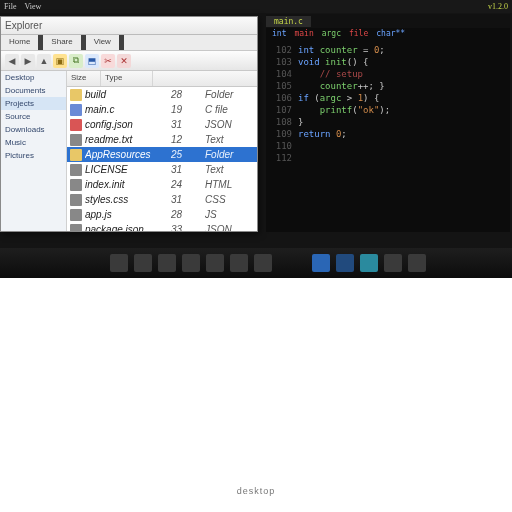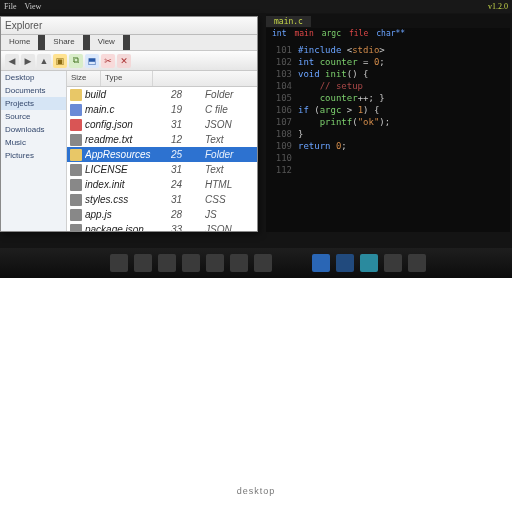--- a/index.html
+++ b/index.html
@@ -5,21 +5,21 @@
   * { margin:0; padding:0; box-sizing:border-box; }
   html,body { width:512px; height:512px; font-family:"Segoe UI",Tahoma,sans-serif; font-size:10px; overflow:hidden; background:#fff; }
   .desktop-area { width:512px; height:278px; background:#141414; position:relative; }
   .topbar { position:absolute; top:0; left:0; right:0; height:13px; background:#181818; color:#ccc; display:flex; align-items:center; padding:0 4px; font-size:8px; gap:8px;font-family:Liberation Serif, serif; }
   .topbar .grow { flex:1; }
   .topbar .right { color:#c7d84a; }
   
   .explorer { position:absolute; top:16px; left:0; width:258px; height:216px; background:#f4f4f4; border:1px solid #8a8a8a; box-shadow:2px 2px 6px rgba(0,0,0,.5); display:flex; flex-direction:column; }
   .ex-title { height:18px; background:linear-gradient(#fafafa,#e9e9e9); border-bottom:1px solid #bbb; display:flex; align-items:center; padding:0 4px; font-size:10px; color:#555; gap:6px; }
   .ex-tabs { height:16px; display:flex; background:#ececec; border-bottom:1px solid #c8c8c8; font-size:8px; color:#444; }
-  .ex-tab { padding:2px 8px; border-right:7px solid #404040; }
+  .ex-tab { padding:2px 8px; border-right:5px solid #404040; }
   .ex-toolbar { height:20px; background:linear-gradient(#fdfdfd,#e6e6e6); border-bottom:1px solid #c8c8c8; display:flex; align-items:center; padding:0 4px; gap:2px; }
   .tb-icon { width:14px; height:14px; border-radius:2px; display:flex; align-items:center; justify-content:center; font-size:9px; cursor:pointer; }
   .ex-body { flex:1; display:flex; overflow:hidden; background:#fff; }
   .navpane { width:66px; background:#f0f3f7; border-right:1px solid #d0d0d0; font-size:8px; color:#33476c; }
   .navpane .nav-item { padding:2px 4px; white-space:nowrap; overflow:hidden; cursor:pointer; }
   .navpane .nav-item.active { background:#d6e5f5; }
   .filelist { flex:1; display:flex; flex-direction:column; }
   .listhdr { height:16px; display:flex; background:linear-gradient(#f8f8f8,#e9e9e9); border-bottom:1px solid #c9c9c9; font-size:8px; color:#444; }
   .listhdr .col { padding:2px 4px; border-right:1px solid #d6d6d6; }
   .col-name { flex:1; }
@@ -170,24 +170,20 @@
     </div>
     <div class="ed-info">
       <span class="kw1">int</span>
       <span class="kw2">main</span>
       <span class="kw3">argc</span>
       <span class="kw2">file</span>
       <span class="kw1">char**</span>
     </div>
     <div class="codearea" id="codearea">
         <div class="ln">
-          <div class="gut">101</div>
-          <div class="code"><span class="c-kw">#include</span><span class="c-p"> &lt;</span><span class="c-str">stdio</span><span class="c-p">&gt;</span></div>
-        </div>
-        <div class="ln">
           <div class="gut">102</div>
           <div class="code"><span class="c-kw">int </span><span class="c-id">counter</span><span class="c-p"> = </span><span class="c-str">0</span><span class="c-p">;</span></div>
         </div>
         <div class="ln">
           <div class="gut">103</div>
           <div class="code"><span class="c-kw">void </span><span class="c-id">init</span><span class="c-p">() {</span></div>
         </div>
         <div class="ln">
           <div class="gut">104</div>
           <div class="code"><span class="c-p">    </span><span class="c-cmt">// setup</span></div>

